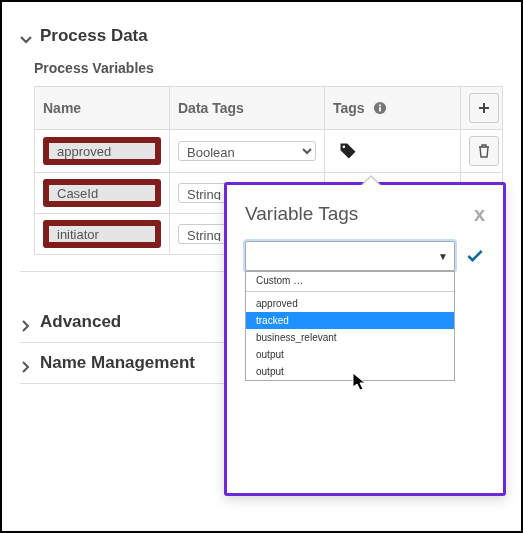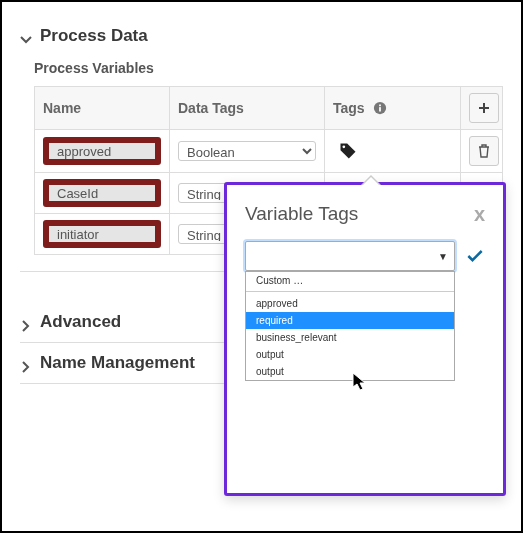--- a/index.html
+++ b/index.html
@@ -355,21 +355,21 @@
       <span class="popover-close">x</span>
     </div>
     <div class="popover-row">
       <div class="combo">
         <div class="combo-box">
           <span class="combo-caret">▼</span>
         </div>
         <div class="dropdown">
           <div class="opt sep">Custom …</div>
           <div class="opt">approved</div>
-          <div class="opt sel">required</div>
+          <div class="opt sel">tracked</div>
           <div class="opt">business_relevant</div>
           <div class="opt">output</div>
           <div class="opt">output</div>
         </div>
       </div>
       <span class="confirm">
         <svg width="20" height="20" viewBox="0 0 24 24">
             <path d="M4 12l5 5L20 6" fill="none" stroke="#0a6aa1" stroke-width="3"></path>
           </svg>
       </span>

